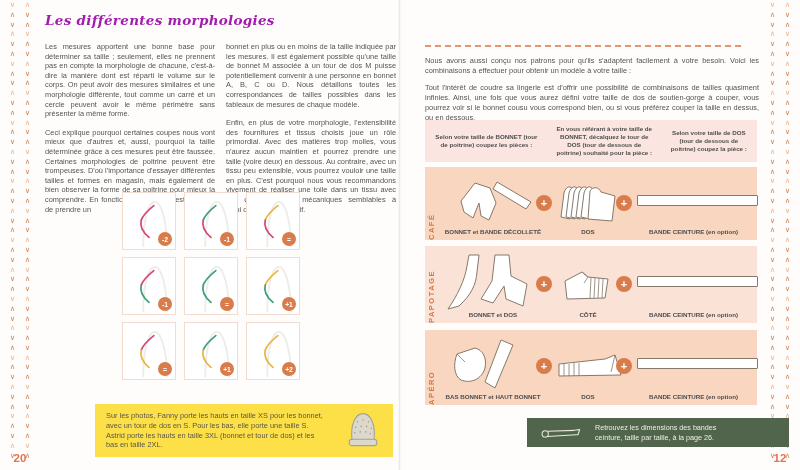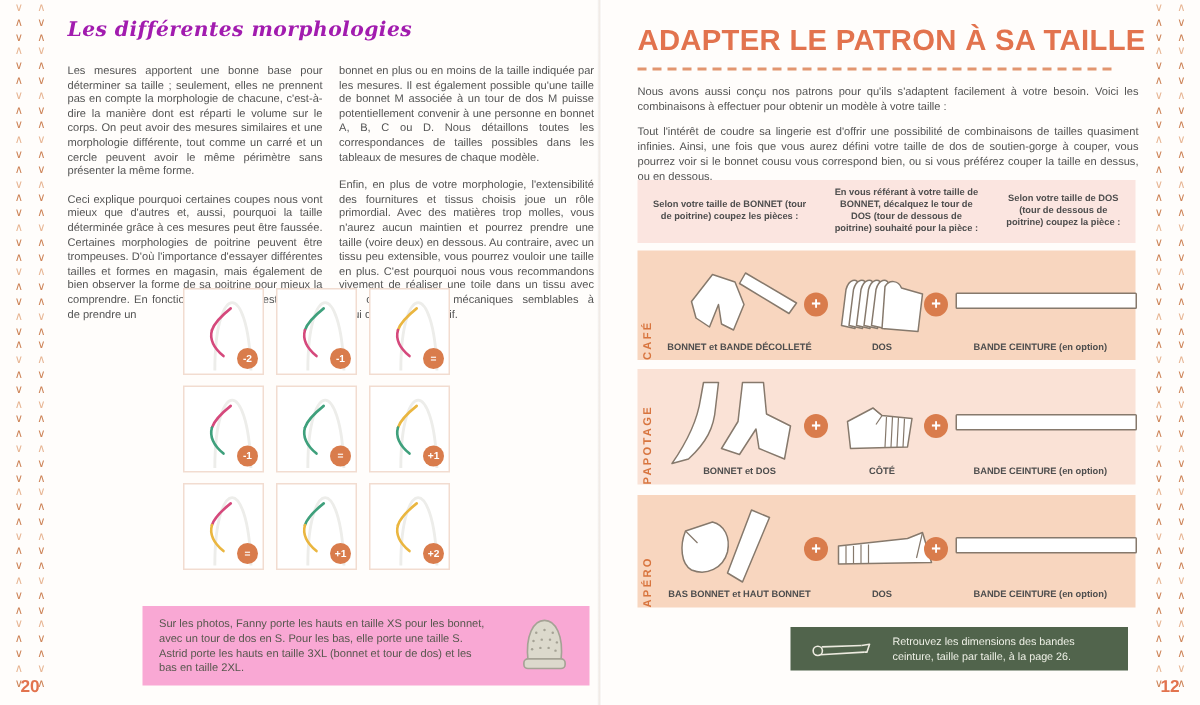--- a/index.html
+++ b/index.html
@@ -32,21 +32,21 @@
   
   .morph-grid{position:absolute;left:82px;top:192px;display:grid;
               grid-template-columns:repeat(3,54px);grid-auto-rows:58px;gap:7px 8px;}
   .morph-cell{position:relative;background:#ffffff;border:1px solid #f2dcd0;}
   .morph-cell svg{display:block;}
   .badge{position:absolute;right:3px;bottom:3px;width:14px;height:14px;border-radius:50%;
          background:#d97c4c;color:#fff;font-size:6.8px;font-weight:bold;
          display:flex;align-items:center;justify-content:center;}
   
   .caption-box{position:absolute;left:55px;top:404px;width:298px;height:53px;
-               background:#f9a8d4;display:flex;align-items:center;}
+               background:#fde047;display:flex;align-items:center;}
   .caption-box p{margin:0;padding:6px 6px 6px 11px;width:218px;font-size:7.4px;
                  line-height:9.8px;color:#57574e;text-align:left;}
   .caption-box .thimble{margin-left:14px;}
   
   .rp-title{position:absolute;left:25px;top:16px;margin:0;font-size:19.5px;
             font-weight:bold;color:#e2734e;letter-spacing:.2px;white-space:nowrap;}
   .rp-dashes{position:absolute;left:25px;top:45px;width:316px;height:0;
              border-top:2.5px dashed #e2956f;}
   .rp-intro{position:absolute;left:25px;top:56px;width:334px;font-size:7.4px;
             line-height:9.9px;text-align:justify;color:#535353;}
@@ -69,21 +69,21 @@
   .plus-badge{position:absolute;width:16px;height:16px;border-radius:50%;background:#d97c4c;
               color:#fff;font-size:11px;font-weight:bold;display:flex;align-items:center;
               justify-content:center;line-height:0;}
   .band-rect{position:absolute;left:212px;width:119px;height:9px;background:#ffffff;
              border:1px solid #86796c;border-radius:1px;}
   .piece-label{position:absolute;bottom:5px;font-size:6.2px;font-weight:bold;
                text-align:center;color:#4e4e4e;}
   .pl-1{left:8px;width:120px;}
   .pl-2{left:128px;width:70px;}
   .pl-3{left:205px;width:127px;}
-  .note-box{position:absolute;left:127px;top:418px;width:225px;height:29px;
+  .note-box{position:absolute;left:127px;top:418px;width:262px;height:29px;
             background:#51644c;display:flex;align-items:center;}
   .note-box p{margin:0;font-size:7.2px;line-height:9.6px;color:#eef0e6;width:150px;}
   .note-box .pin{margin:0 10px 0 12px;}
   svg .outline{fill:#ffffff;stroke:#86796c;stroke-width:1;stroke-linejoin:round;}
   svg .thin{fill:none;stroke:#86796c;stroke-width:.8;}
 </style>
 </head>
 <body>
 
 <div class="spread">
@@ -582,21 +582,20 @@
           <circle cx="11" cy="26" r="0.9"></circle>
             <circle cx="17" cy="25" r="0.9"></circle>
             <circle cx="23" cy="25" r="0.9"></circle>
             <circle cx="28" cy="27" r="0.9"></circle>
         </g>
       </svg>
     </div>
   </div>
 
   <div class="page rp">
-    <h1 class="rp-title">ADAPTER LE PATRON À SA TAILLE</h1>
     <div class="rp-dashes"></div>
 
     <div class="rp-intro">
       <p>Nous avons aussi conçu nos patrons pour qu'ils s'adaptent facilement à votre besoin. Voici les combinaisons à effectuer pour obtenir un modèle à votre taille :</p>
       <p>Tout l'intérêt de coudre sa lingerie est d'offrir une possibilité de combinaisons de tailles quasiment infinies. Ainsi, une fois que vous aurez défini votre taille de dos de soutien-gorge à couper, vous pourrez voir si le bonnet cousu vous correspond bien, ou si vous préférez couper la taille en dessus, ou en dessous.</p>
     </div>
 
     <div class="tbl-header">
       <div>Selon votre taille de BONNET (tour de poitrine) coupez les pièces :</div>
       <div>En vous référant à votre taille de BONNET, décalquez le tour de DOS (tour de dessous de poitrine) souhaité pour la pièce :</div>

